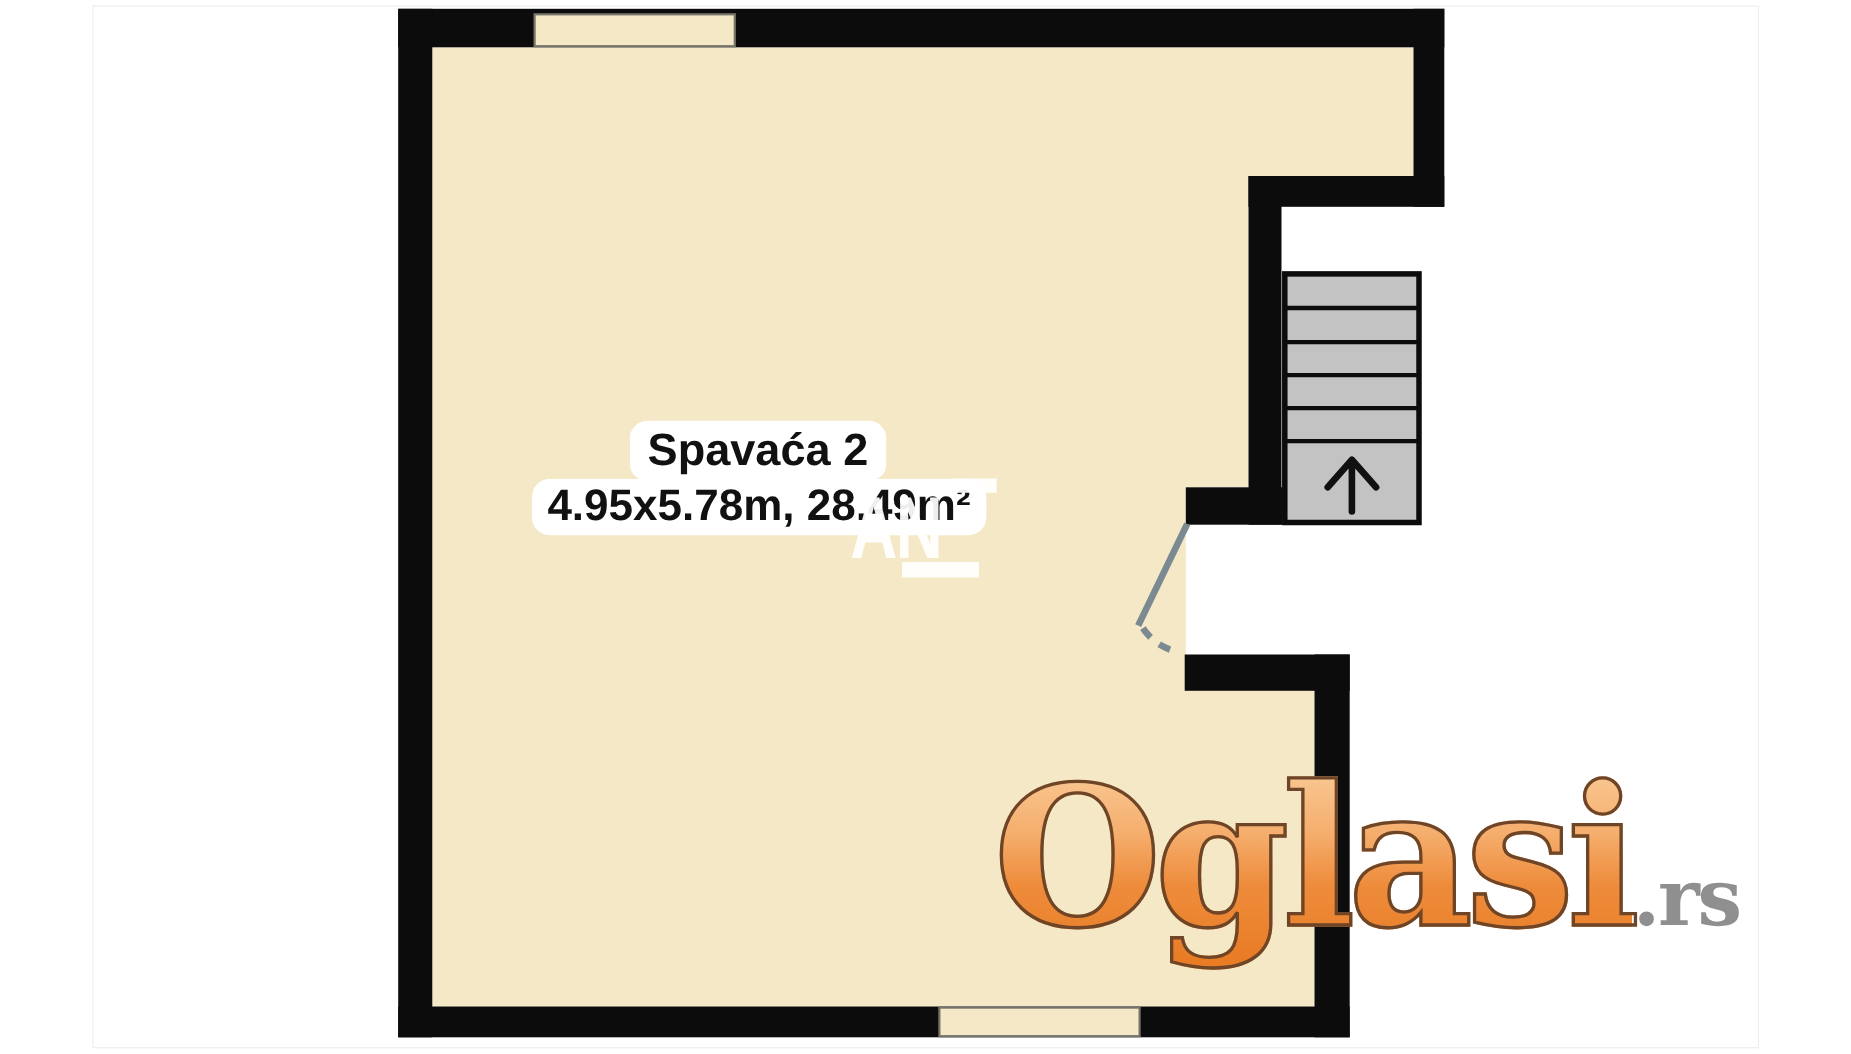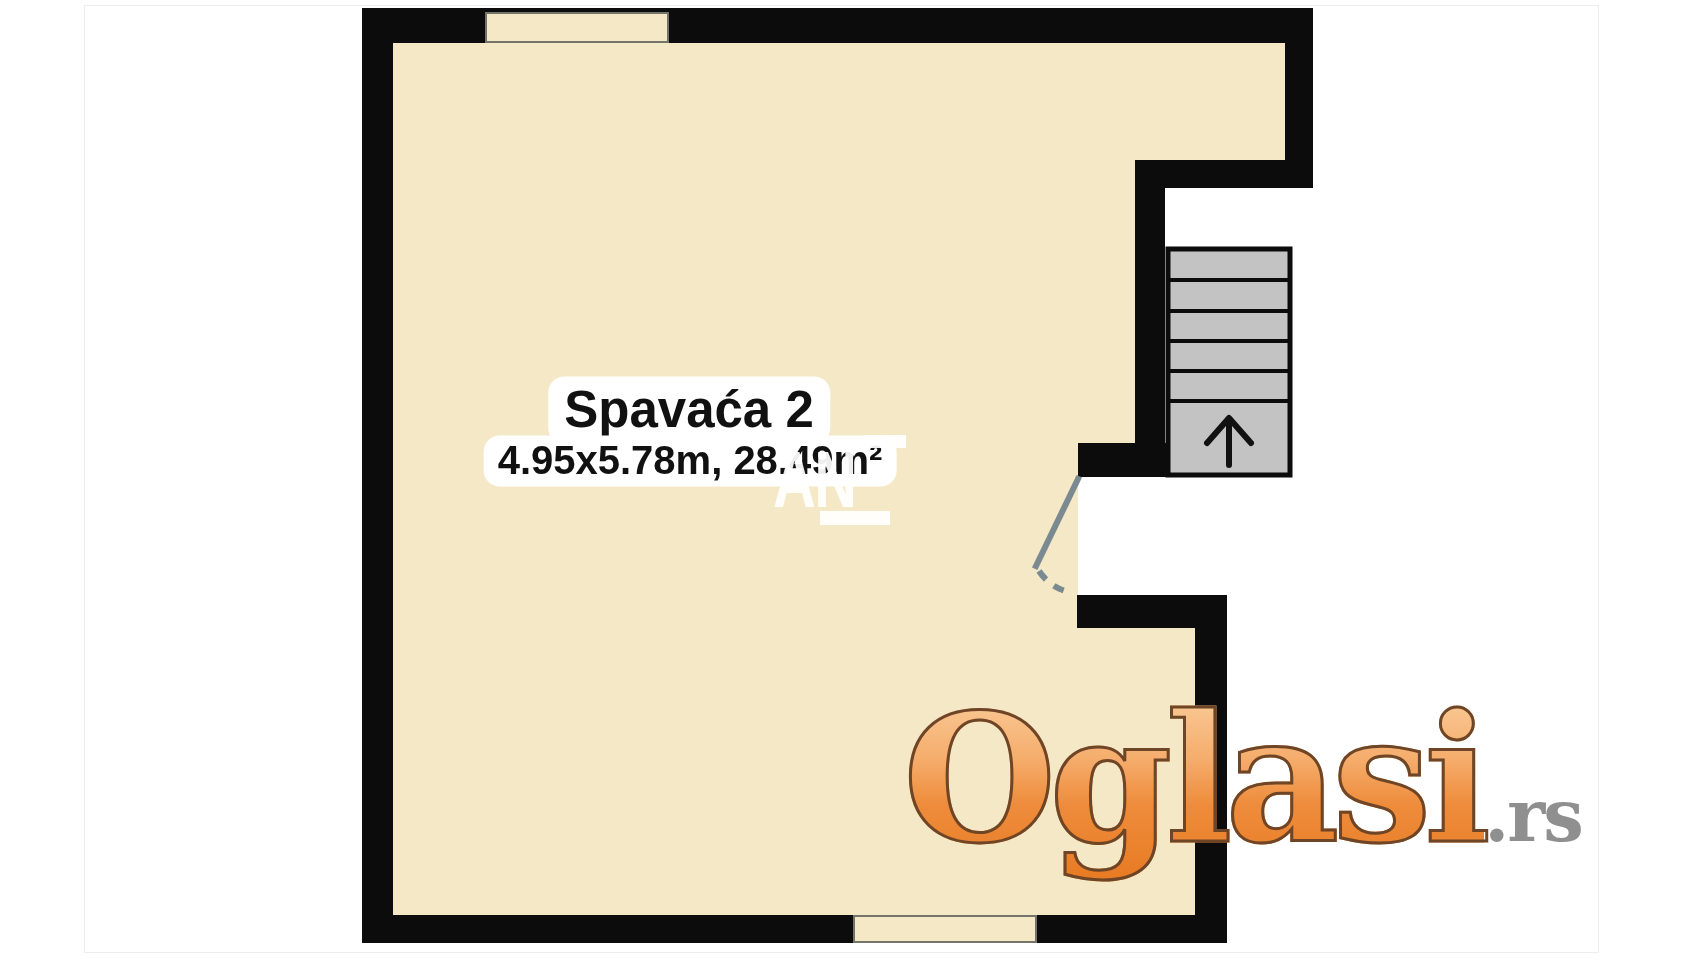--- a/index.html
+++ b/index.html
@@ -5,21 +5,21 @@
   html,body{margin:0;padding:0;background:#ffffff;}
   body{width:1683px;height:958px;position:relative;overflow:hidden;
        font-family:"Liberation Sans", sans-serif;}
   .stage{position:absolute;inset:0;}
   .image-frame{position:absolute;left:84px;top:5px;width:1513px;height:946px;
        border:1px solid #ededed;pointer-events:none;}
   svg.plan{position:absolute;left:0;top:0;z-index:1;}
   .label-pill{position:absolute;z-index:2;background:#ffffff;border-radius:16px;
        color:#111;font-weight:bold;text-align:center;white-space:nowrap;
        transform:translate(-50%,-50%);}
-  .room-name{left:689px;top:410px;font-size:51px;padding:3px 16px 5px;}
+  .room-name{left:689px;top:410px;font-size:41px;padding:3px 16px 5px;}
   .room-dims{left:690px;top:461px;font-size:40px;padding:2px 14px 4px;}
   .an-watermark{position:absolute;z-index:3;left:773px;top:440px;
        font-size:80px;font-weight:bold;line-height:1;color:rgba(255,255,255,0.93);
        transform:scaleX(0.74);transform-origin:left top;letter-spacing:-2px;}
   .an-bar{position:absolute;z-index:3;background:rgba(255,255,255,0.93);}
   .an-bar.under{left:820px;top:511px;width:70px;height:14px;}
   .an-bar.top{left:864px;top:435px;width:42px;height:13px;}
   .oglasi-logo{position:absolute;z-index:4;left:903px;top:692px;
        font-family:"DejaVu Serif", serif;font-weight:bold;line-height:1;
        white-space:nowrap;}

